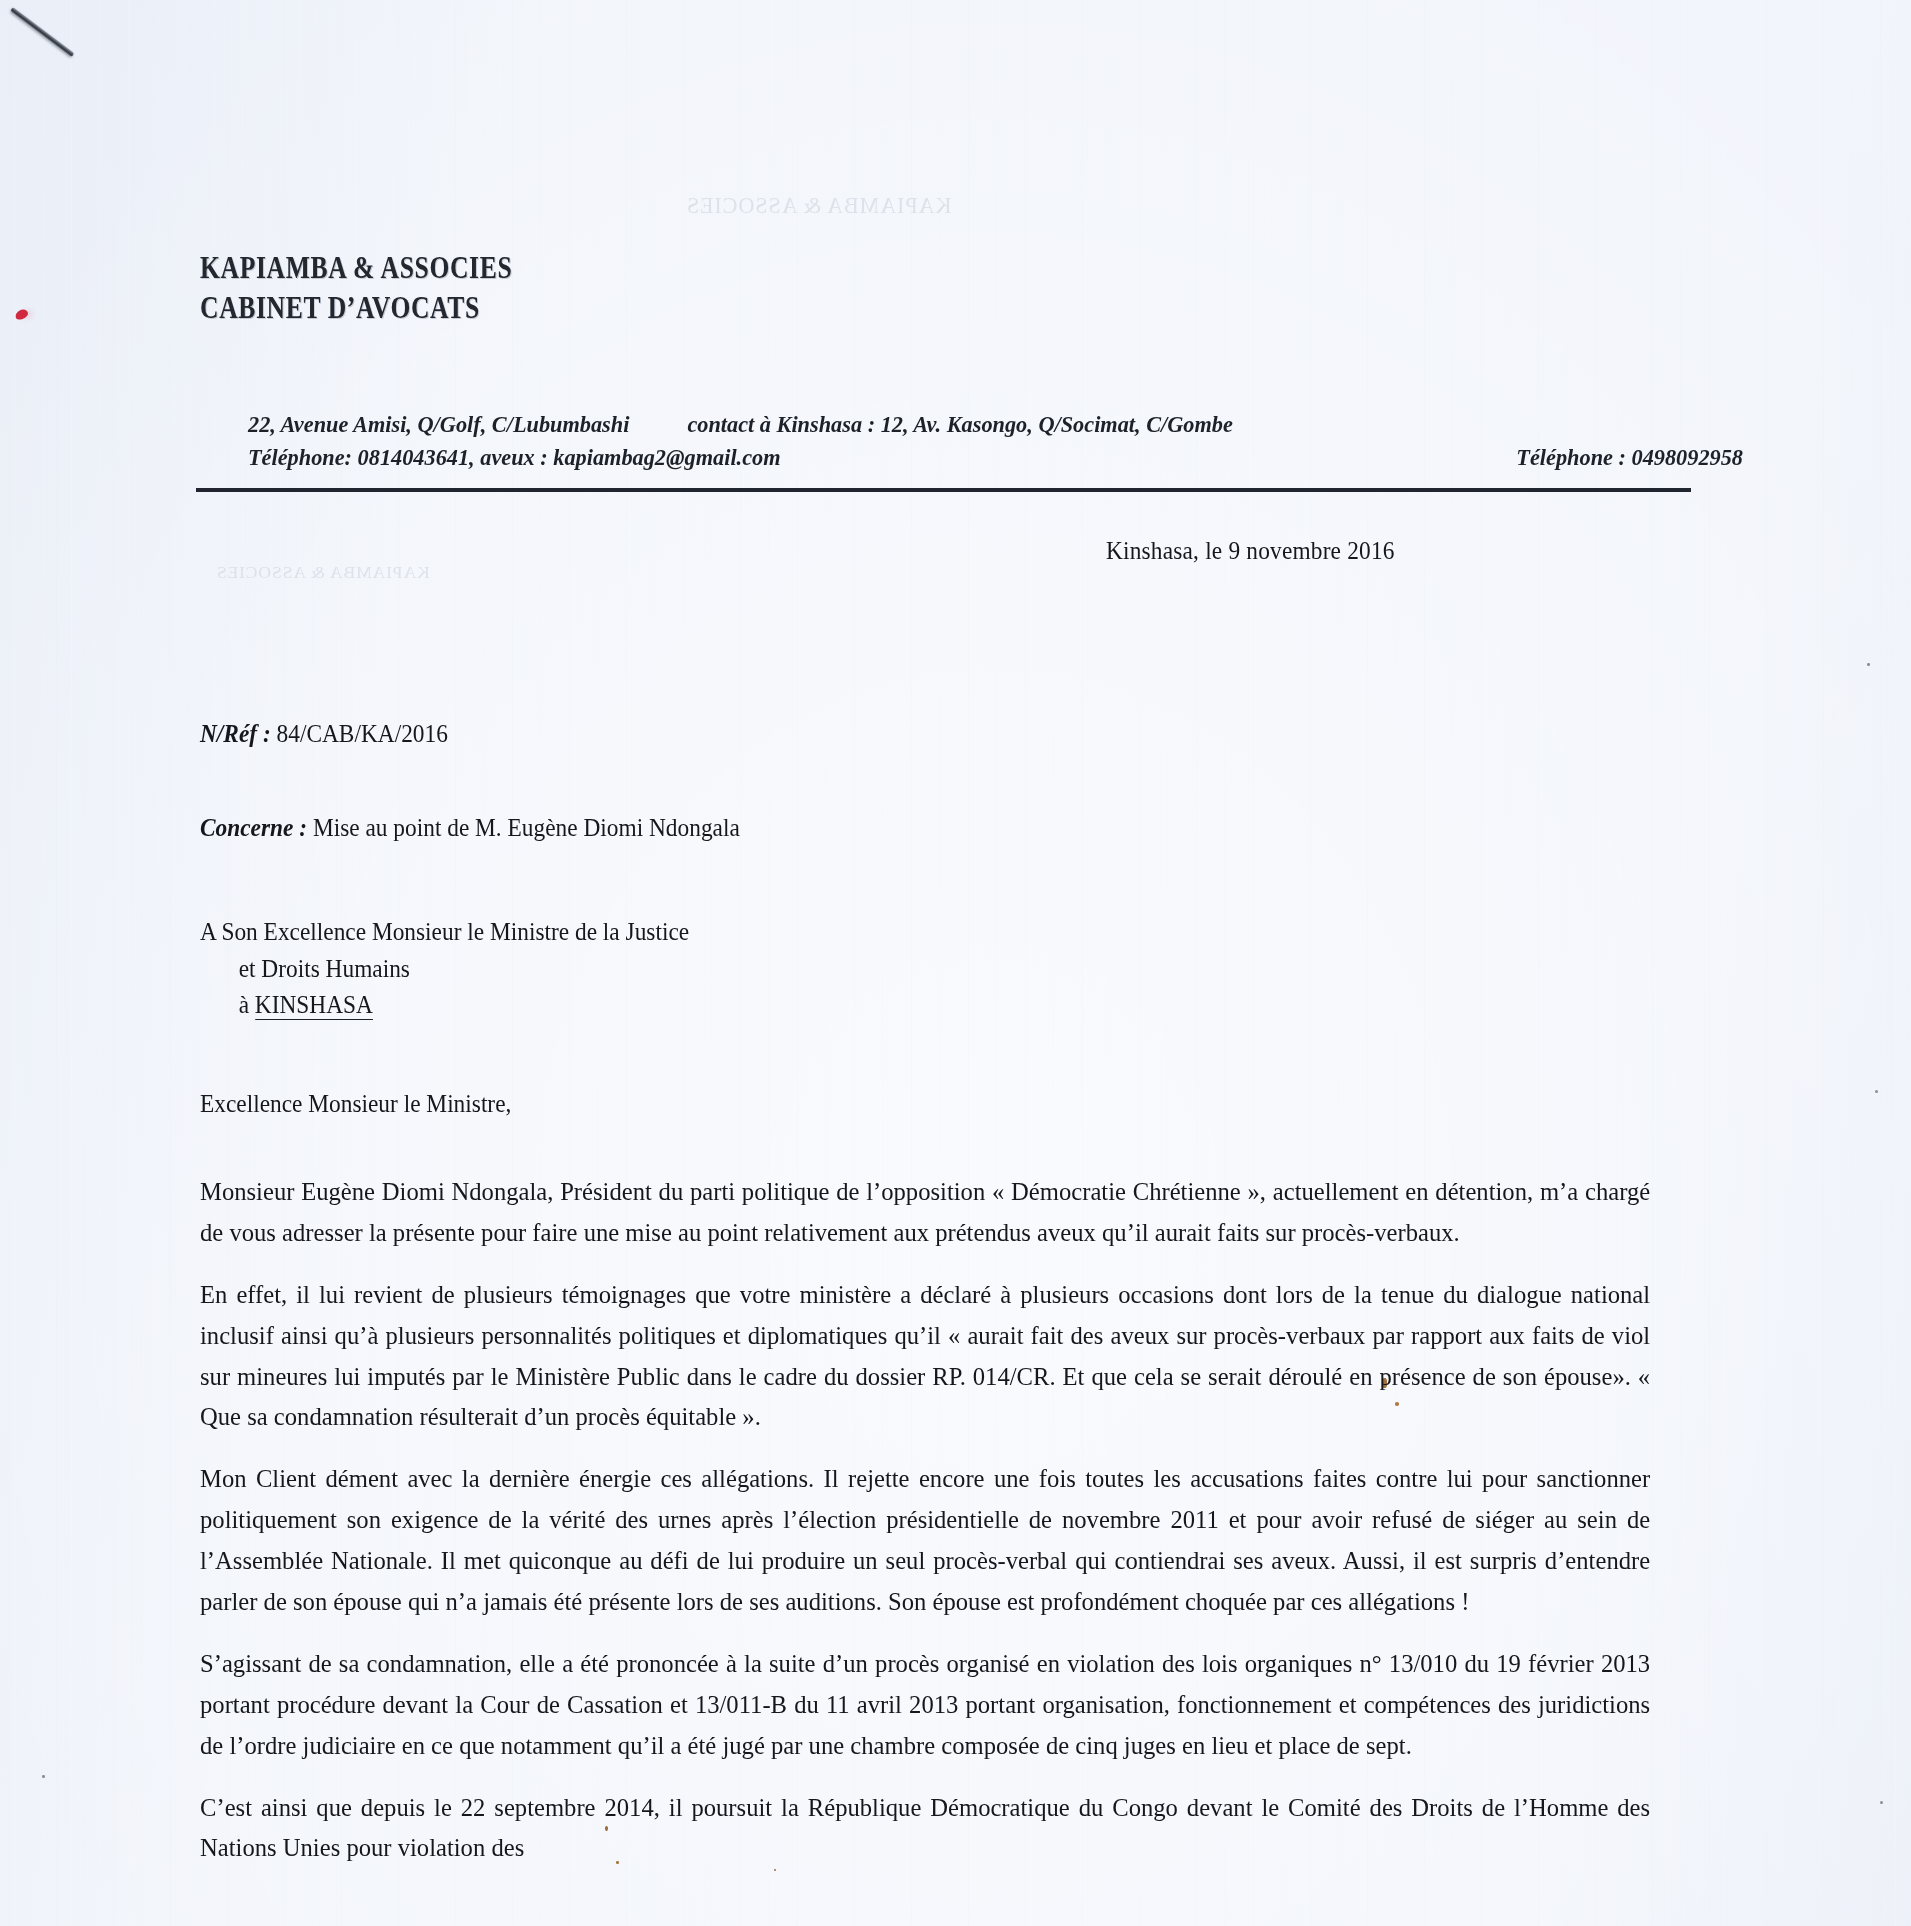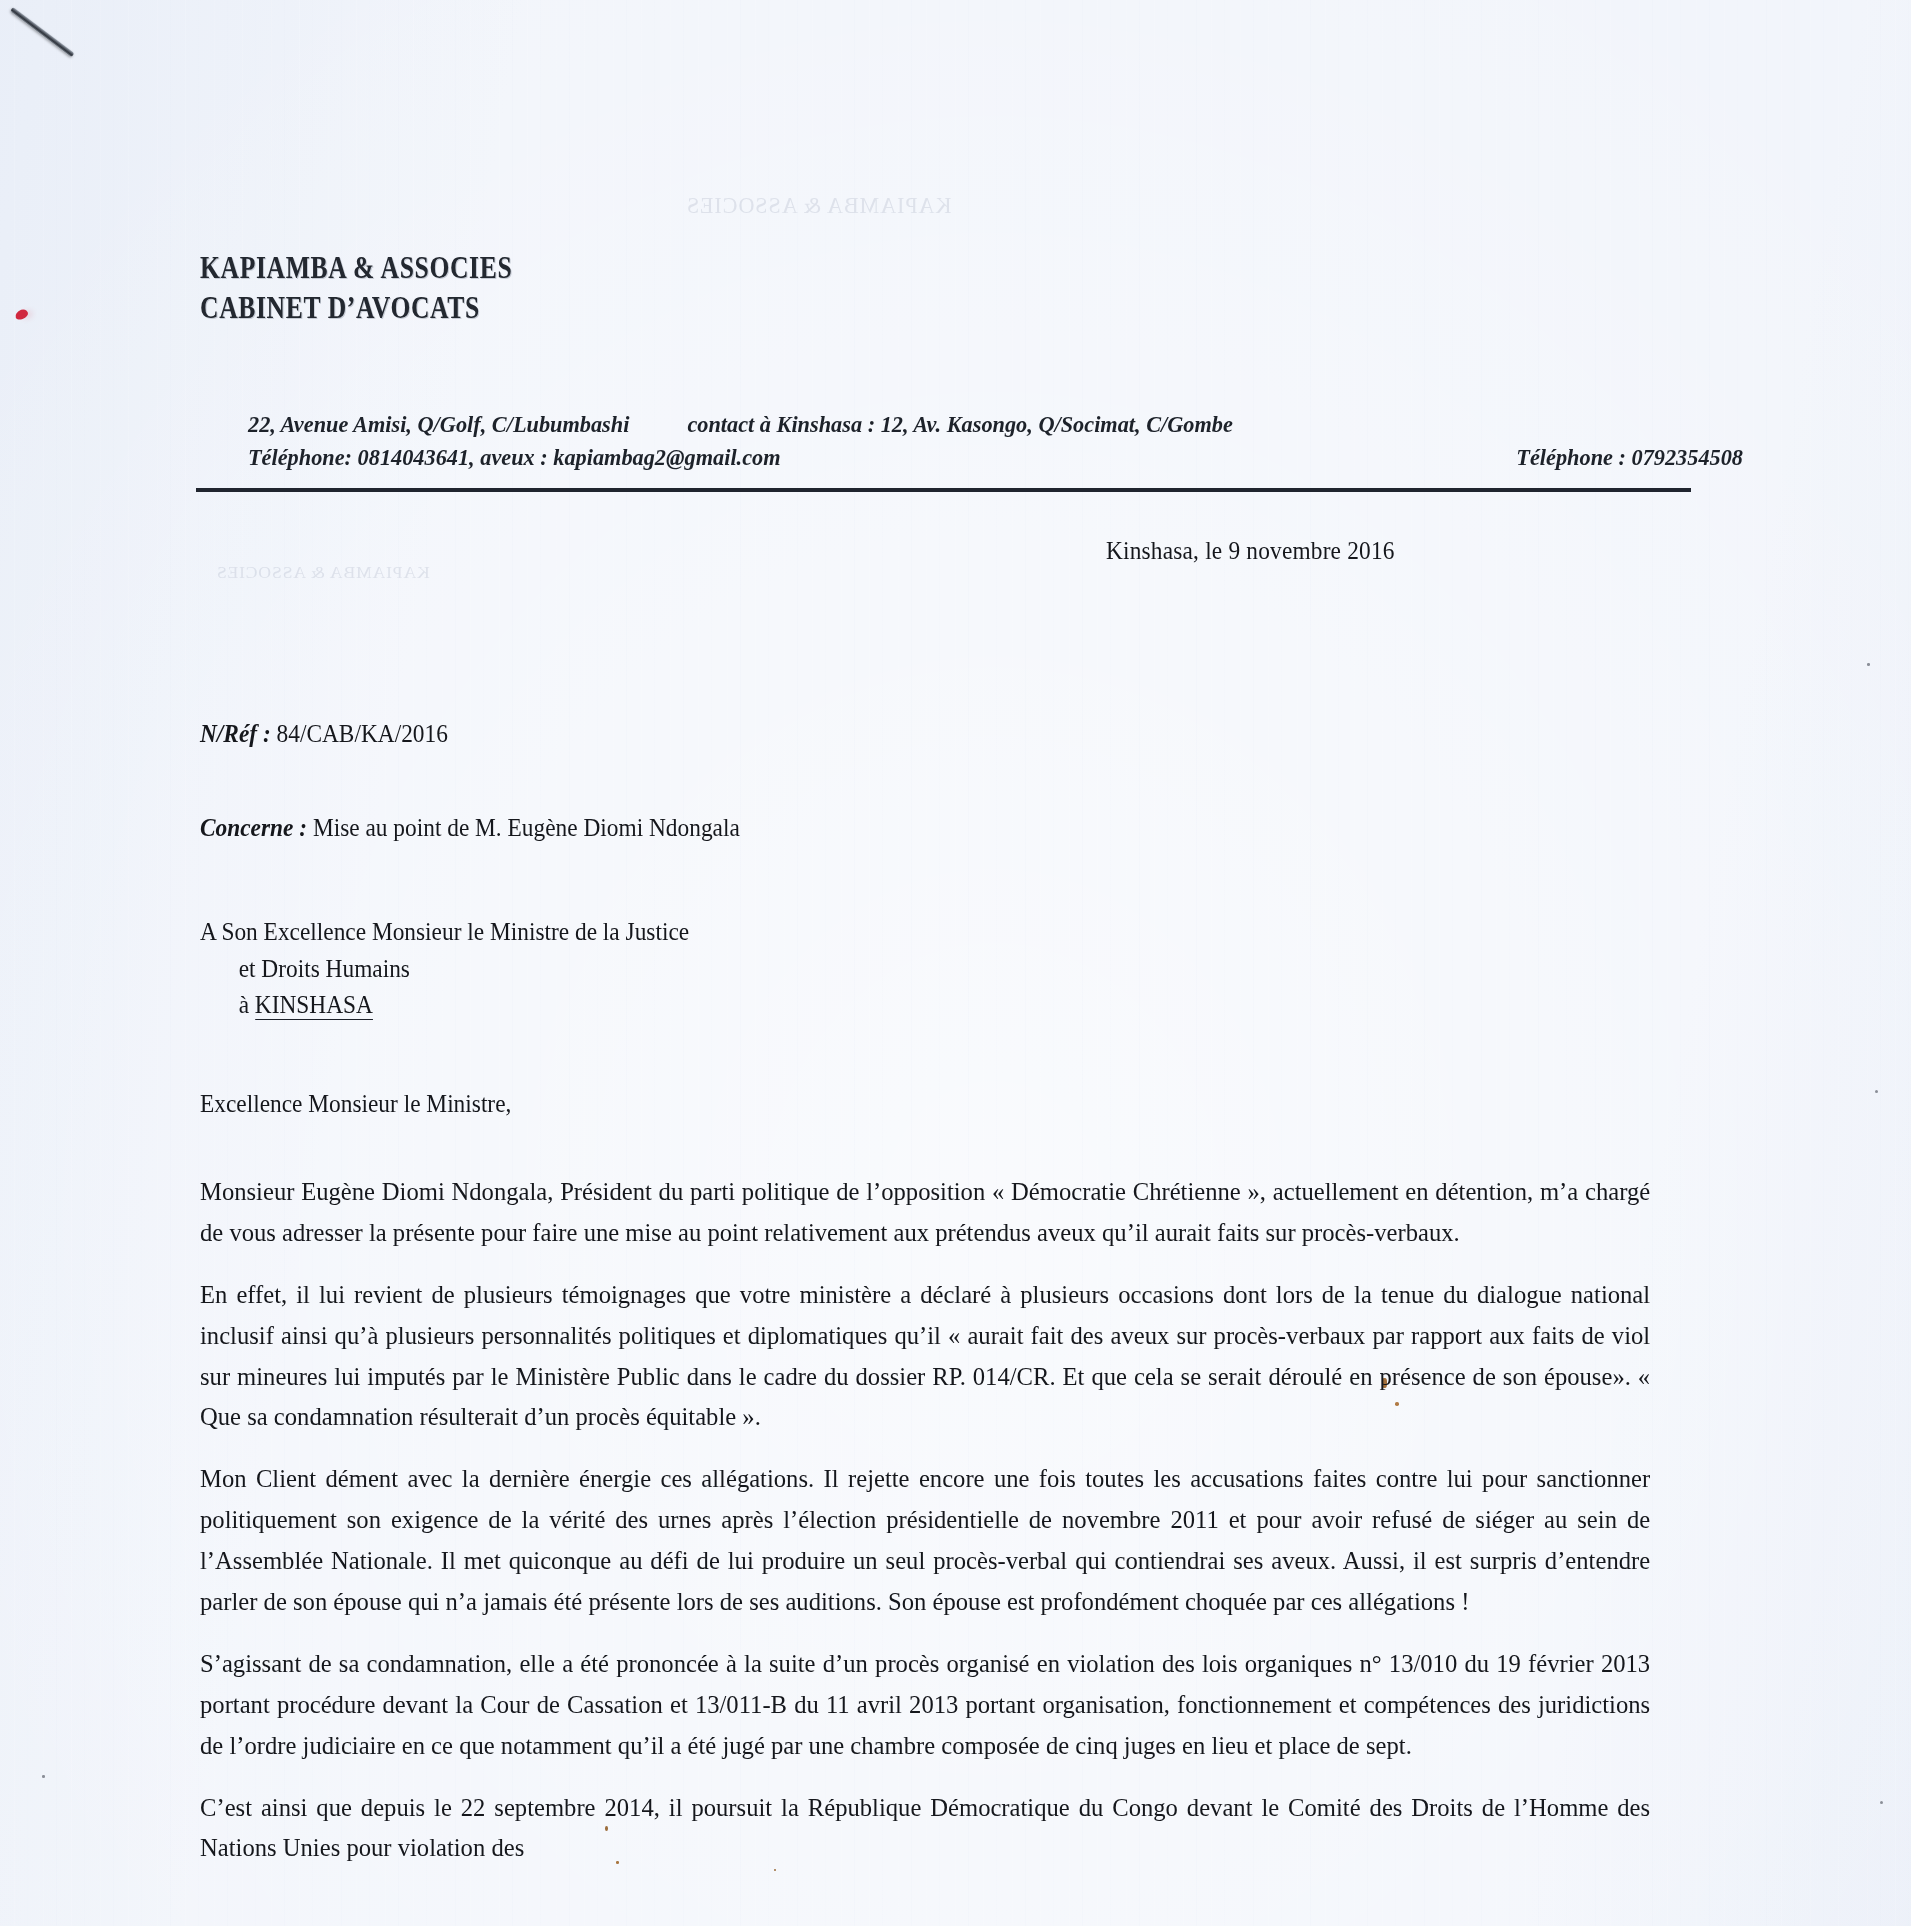--- a/index.html
+++ b/index.html
@@ -276,21 +276,21 @@
 
     <div id="address-block">
       <div class="addr-row">
         <span class="addr-left">22, Avenue Amisi, Q/Golf, C/Lubumbashi</span>
         <span class="addr-gap-1"></span>
         <span class="addr-left">contact à Kinshasa : 12, Av. Kasongo, Q/Socimat, C/Gombe</span>
       </div>
       <div class="addr-row">
         <span class="addr-left">Téléphone: 0814043641,   aveux : kapiambag2@gmail.com</span>
         <span class="addr-gap-2"></span>
-        <span class="addr-left">Téléphone : 0792354508</span>
+        <span class="addr-left">Téléphone : 0498092958</span>
       </div>
     </div>
 
     <div id="head-rule"></div>
 
     <div id="date-line">Kinshasa, le 9 novembre 2016</div>
 
     <div id="ref-line"><span class="lbl">N/Réf :</span><span> 84/CAB/KA/2016</span></div>
 
     <div id="subject-line"><span class="lbl">Concerne :</span><span> Mise au point de M. Eugène Diomi Ndongala</span></div>

